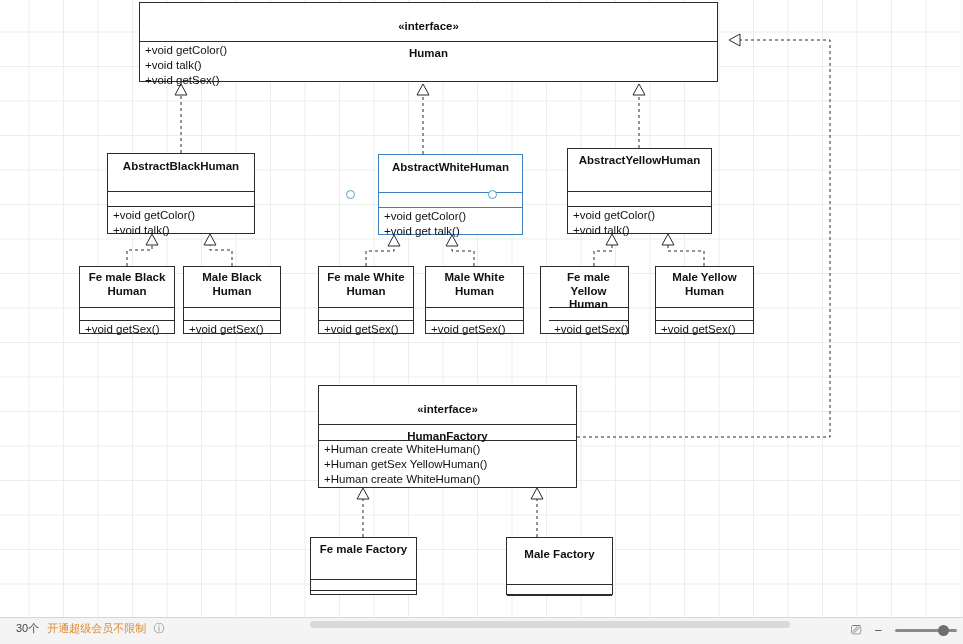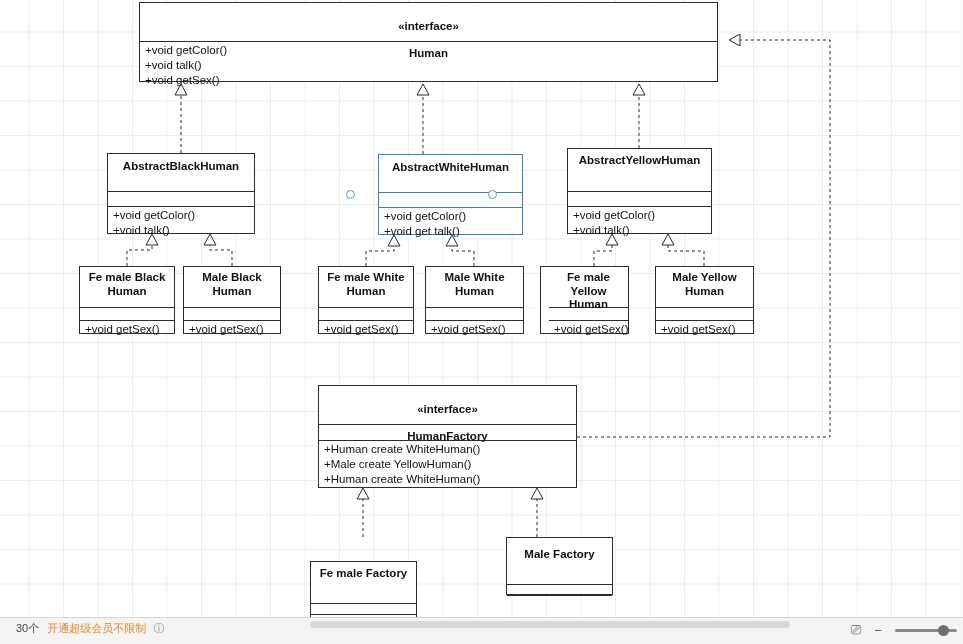--- a/index.html
+++ b/index.html
@@ -347,26 +347,26 @@
   <div class="node" style="left:318px; top:385px; width:259px; height:103px;">
     <div class="title" style="height:32px;">
       <span class="stereo">«interface»</span>
       <span>HumanFactory</span>
     </div>
     <div class="sep"></div>
     <div class="empty" style="height:15px;"></div>
     <div class="sep"></div>
     <div class="compartment">
       <div class="member">+Human create WhiteHuman()</div>
-      <div class="member">+Male create YellowHuman()</div>
+      <div class="member">+Human getSex YellowHuman()</div>
       <div class="member">+Human create WhiteHuman()</div>
     </div>
   </div>
 
-  <div class="node" style="left:310px; top:537px; width:107px; height:58px;margin-top:24px;">
+  <div class="node" style="left:310px; top:537px; width:107px; height:58px;">
     <div class="title" style="height:33px; padding-top:5px;">Fe male Factory</div>
     <div class="sep"></div>
     <div class="empty" style="height:10px;"></div>
     <div class="sep"></div>
     <div class="empty" style="height:10px;"></div>
   </div>
 
   <div class="node" style="left:506px; top:537px; width:107px; height:58px;">
     <div class="title" style="height:33px; padding-top:10px;">Male Factory</div>
     <div class="sep"></div>

